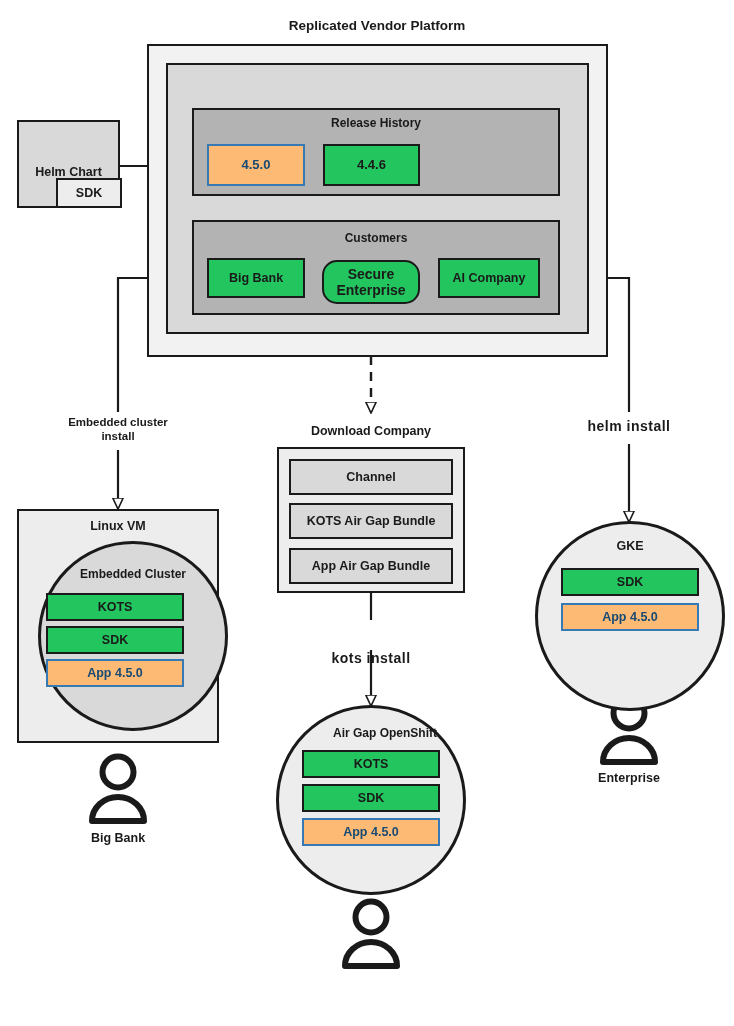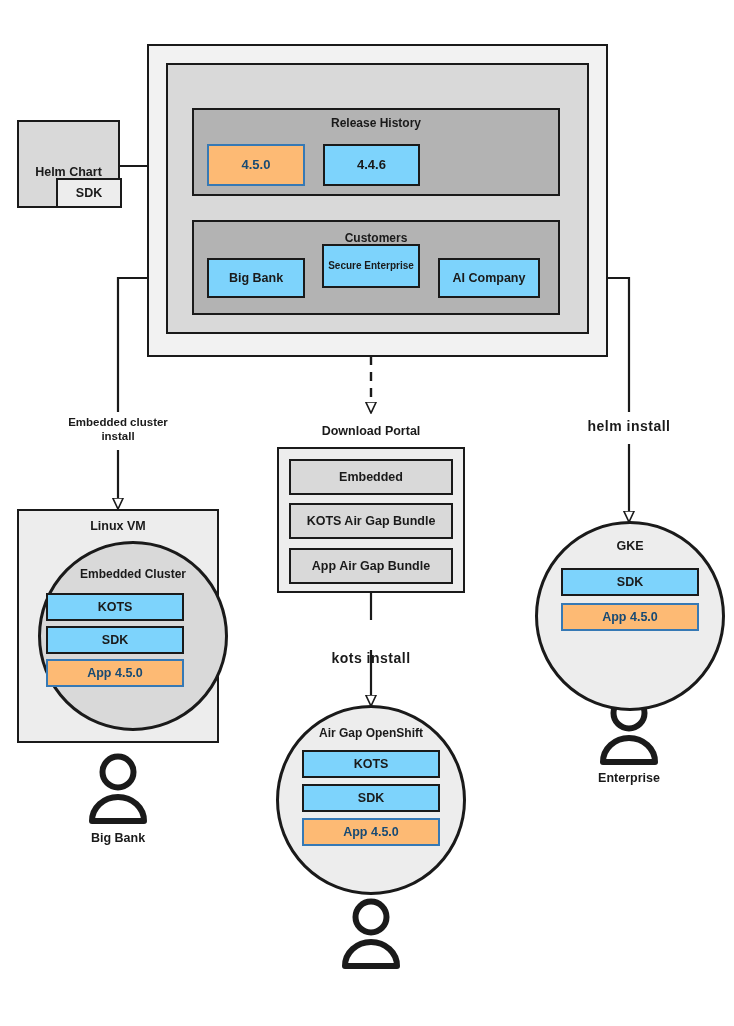--- a/index.html
+++ b/index.html
@@ -7,21 +7,21 @@
        font-family:"Liberation Sans",sans-serif;color:#1a1a1a;}
   .stage{position:absolute;left:0;top:0;width:734px;height:1026px;}
   .lbl{position:absolute;font-weight:bold;text-align:center;line-height:1.2;}
   .box{position:absolute;box-sizing:border-box;border:2px solid #1a1a1a;
        display:flex;align-items:center;justify-content:center;text-align:center;
        font-weight:bold;line-height:1.15;}
   .circ{position:absolute;box-sizing:border-box;border:3px solid #1a1a1a;border-radius:50%;}
   .f-outer{background:#F2F2F2;}
   .f-mid{background:#D9D9D9;}
   .f-inner{background:#B3B3B3;}
-  .f-white{background:#7dd3fc;}
+  .f-white{background:#22c55e;}
   .f-grey{background:#D9D9D9;}
   .f-blue{background:#fdba74;border-color:#3679B5;color:#174A74;}
   .f-light{background:#EDEDED;}
   .mono{font-family:Liberation Sans, sans-serif;font-weight:bold;letter-spacing:.5px;}
   svg.wires{position:absolute;left:0;top:0;width:734px;height:1026px;pointer-events:none;}
 </style>
 </head>
 <body>
 
 <div class="stage">
@@ -58,67 +58,68 @@
       <circle cx="371" cy="917" r="15.5" stroke-width="6"></circle>
       <path d="M345,966 a26,24 0 0 1 52,0 z" stroke-width="6" stroke-linejoin="round"></path>
     </g>
 
     <g stroke="#1a1a1a" fill="none">
       <circle cx="629" cy="713" r="15.5" stroke-width="6"></circle>
       <path d="M603,762 a26,24 0 0 1 52,0 z" stroke-width="6" stroke-linejoin="round"></path>
     </g>
   </svg>
 
+  <div class="lbl" style="left:147px;top:18px;width:460px;font-size:13.5px;">Replicated Vendor Platform</div>
 
   <div class="box f-outer" style="left:147px;top:44px;width:461px;height:313px;"></div>
 
   <div class="box f-mid" style="left:166px;top:63px;width:423px;height:271px;"></div>
   <div class="lbl" style="left:166px;top:79px;width:423px;font-size:12.5px;margin-top:36px;">Stable Channel</div>
 
   <div class="box f-inner" style="left:192px;top:108px;width:368px;height:88px;"></div>
   <div class="lbl" style="left:192px;top:116px;width:368px;font-size:12px;">Release History</div>
   <div class="box f-blue" style="left:207px;top:144px;width:98px;height:42px;font-size:13px;">4.5.0</div>
   <div class="box f-white" style="left:323px;top:144px;width:97px;height:42px;font-size:13px;">4.4.6</div>
 
   <div class="box f-inner" style="left:192px;top:220px;width:368px;height:95px;"></div>
   <div class="lbl" style="left:192px;top:231px;width:368px;font-size:12px;">Customers</div>
   <div class="box f-white" style="left:207px;top:258px;width:98px;height:40px;font-size:12.5px;">Big Bank</div>
-  <div class="box f-white" style="left:322px;top:244px;width:98px;height:44px;font-size:10px;">Secure Enterprise</div>
+  <div class="box f-white" style="left:322px;top:260px;width:98px;height:44px;font-size:14px;border-radius:15px;">Secure Enterprise</div>
   <div class="box f-white" style="left:438px;top:258px;width:102px;height:40px;font-size:12.5px;">AI Company</div>
 
   <div class="box f-mid" style="left:17px;top:120px;width:103px;height:88px;"></div>
   <div class="lbl" style="left:17px;top:158px;width:103px;font-size:12.5px;margin-top:7px;">Helm Chart</div>
   <div class="box f-light" style="left:56px;top:178px;width:66px;height:30px;font-size:12.5px;">SDK</div>
 
   <div class="lbl" style="left:38px;top:416px;width:160px;font-size:11.5px;">
     <span>Embedded cluster</span><br>
     <span>install</span>
   </div>
 
   <div class="lbl mono" style="left:291px;top:626px;width:160px;font-size:14px;margin-top:24px;">kots install</div>
 
   <div class="lbl mono" style="left:549px;top:418px;width:160px;font-size:14px;">helm install</div>
 
-  <div class="lbl" style="left:277px;top:424px;width:188px;font-size:12.5px;">Download Portal</div>
+  <div class="lbl" style="left:277px;top:424px;width:188px;font-size:12.5px;">Download Company</div>
   <div class="box f-light" style="left:277px;top:447px;width:188px;height:146px;"></div>
-  <div class="box f-grey" style="left:289px;top:459px;width:164px;height:36px;font-size:12.5px;">Embedded</div>
+  <div class="box f-grey" style="left:289px;top:459px;width:164px;height:36px;font-size:12.5px;">Channel</div>
   <div class="box f-grey" style="left:289px;top:503px;width:164px;height:36px;font-size:12.5px;">KOTS Air Gap Bundle</div>
   <div class="box f-grey" style="left:289px;top:548px;width:164px;height:36px;font-size:12.5px;">App Air Gap Bundle</div>
 
   <div class="box f-light" style="left:17px;top:509px;width:202px;height:234px;"></div>
   <div class="lbl" style="left:17px;top:519px;width:202px;font-size:12.5px;">Linux VM</div>
   <div class="circ f-mid" style="left:38px;top:541px;width:190px;height:190px;"></div>
   <div class="lbl" style="left:38px;top:567px;width:190px;font-size:12px;">Embedded Cluster</div>
   <div class="box f-white" style="left:46px;top:593px;width:138px;height:28px;font-size:12.5px;">KOTS</div>
   <div class="box f-white" style="left:46px;top:626px;width:138px;height:28px;font-size:12.5px;">SDK</div>
   <div class="box f-blue" style="left:46px;top:659px;width:138px;height:28px;font-size:12.5px;">App 4.5.0</div>
   <div class="lbl" style="left:38px;top:831px;width:160px;font-size:12.5px;">Big Bank</div>
 
   <div class="circ f-light" style="left:276px;top:705px;width:190px;height:190px;"></div>
-  <div class="lbl" style="left:276px;top:726px;width:190px;font-size:12px;">Air Gap OpenShift</div>
+  <div class="lbl" style="left:290px;top:726px;width:190px;font-size:12px;">Air Gap OpenShift</div>
   <div class="box f-white" style="left:302px;top:750px;width:138px;height:28px;font-size:12.5px;">KOTS</div>
   <div class="box f-white" style="left:302px;top:784px;width:138px;height:28px;font-size:12.5px;">SDK</div>
   <div class="box f-blue" style="left:302px;top:818px;width:138px;height:28px;font-size:12.5px;">App 4.5.0</div>
 
   <div class="circ f-light" style="left:535px;top:521px;width:190px;height:190px;"></div>
   <div class="lbl" style="left:535px;top:539px;width:190px;font-size:12.5px;">GKE</div>
   <div class="box f-white" style="left:561px;top:568px;width:138px;height:28px;font-size:12.5px;">SDK</div>
   <div class="box f-blue" style="left:561px;top:603px;width:138px;height:28px;font-size:12.5px;">App 4.5.0</div>
   <div class="lbl" style="left:549px;top:771px;width:160px;font-size:12.5px;">Enterprise</div>
 

